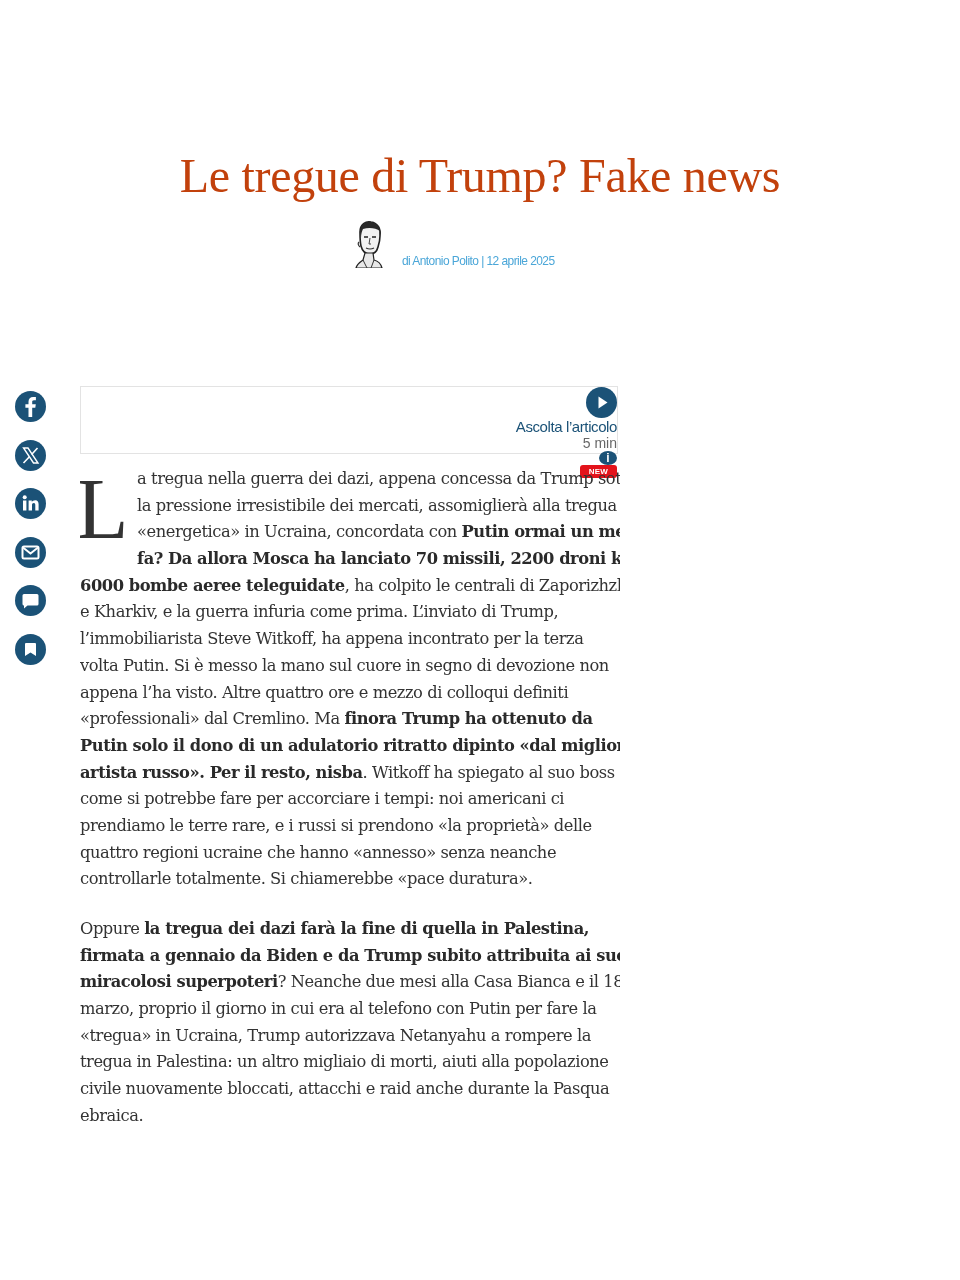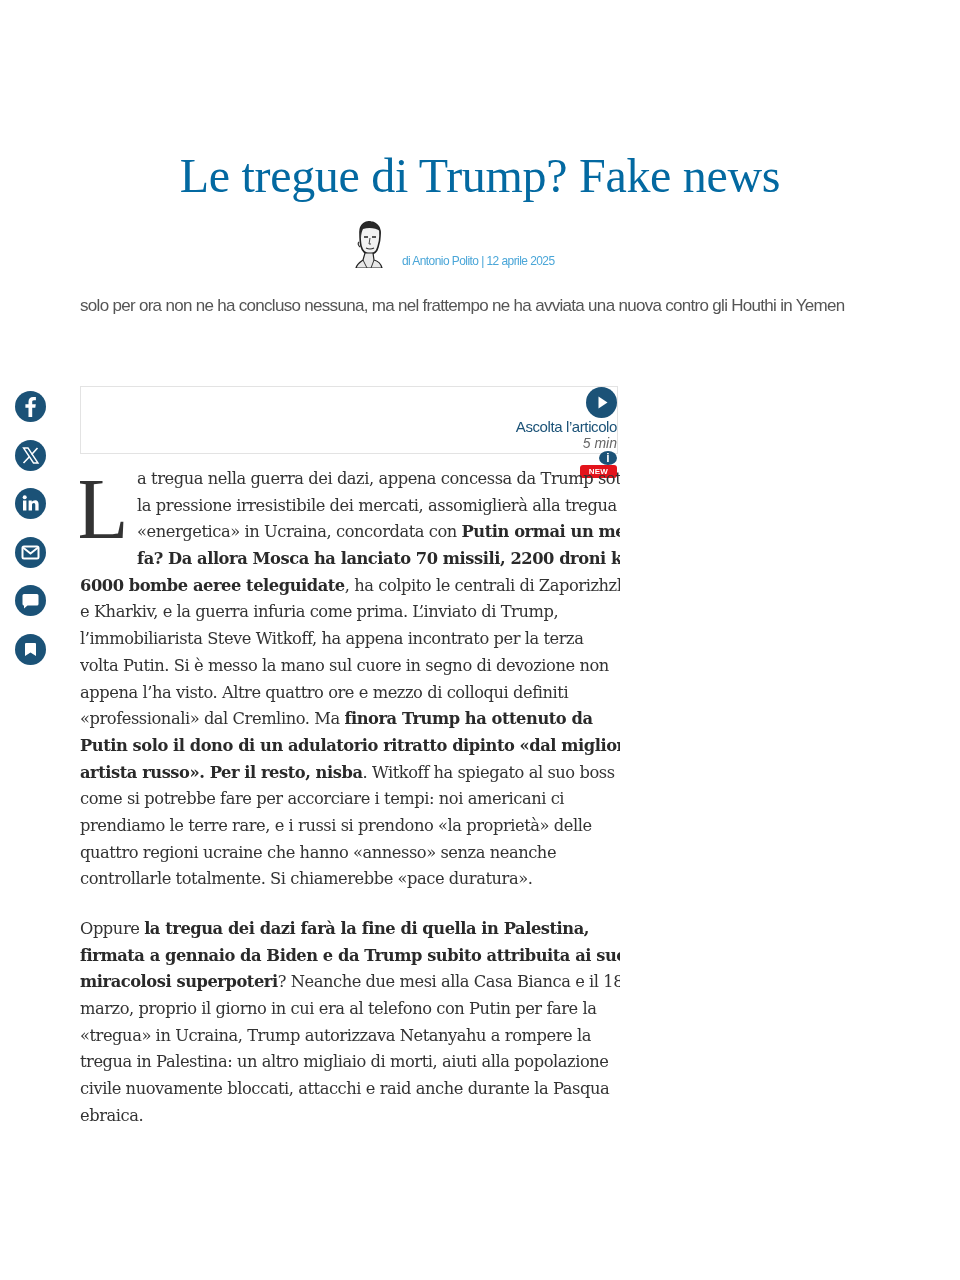--- a/index.html
+++ b/index.html
@@ -1,21 +1,21 @@
 <!DOCTYPE html>
 <html><head>
   <meta charset="utf-8">
   <style>
     html, body { margin: 0; padding: 0; background: #ffffff; }
     body { width: 960px; height: 1280px; position: relative; overflow: hidden; font-family: "DejaVu Serif", serif; color: #2b2b2b; }
 
     .headline {
       position: absolute; top: 148px; left: 0; width: 960px; text-align: center;
       font-family: "Liberation Serif", serif; font-size: 48px; font-weight: 400;
-      color: #0369a1; letter-spacing: -0.3px; margin: 0; line-height: 56px;
+      color: #c2410c; letter-spacing: -0.3px; margin: 0; line-height: 56px;
     }
 
     .byline {
       position: absolute; top: 220px; left: 350px; height: 48px;
       display: flex; align-items: flex-end; gap: 14px;
     }
     .avatar {
       width: 38px; height: 48px; position: relative;
     }
     .avatar svg { display: block; }
@@ -48,21 +48,21 @@
     }
     .play-btn {
       width: 31px; height: 31px; border-radius: 50%; background: #1b5277;
       display: flex; align-items: center; justify-content: center; cursor: pointer;
     }
     .audio-label {
       margin-left: 19px; font-family: "Liberation Sans", sans-serif; font-size: 15px;
       color: #1b5277; letter-spacing: -0.4px; cursor: pointer;
     }
     .audio-duration {
-      margin-left: 18px; font-family: "Liberation Sans", sans-serif; font-size: 14px; color: #666666; font-style: italic;
+      margin-left: 18px; font-family: "Liberation Sans", sans-serif; font-size: 14px; color: #666666;
     }
     .info-btn {
       margin-left: 18px; width: 18px; height: 18px; border-radius: 50%; background: #1b5277;
       color: #fff; font-family: "Liberation Sans", sans-serif; font-weight: 700; font-size: 12px;
       display: flex; align-items: center; justify-content: center; cursor: pointer;
     }
     .new-badge {
       margin-left: 8px; background: #e3131b; color: #fff; border-radius: 3px;
       font-family: "Liberation Sans", sans-serif; font-weight: 700; font-size: 8px;
       padding: 1px 9px; line-height: 11px; letter-spacing: 0.2px;
@@ -97,21 +97,20 @@
       <path d="M16 28 q4 2 8 0" stroke="#333" stroke-width="1.2" fill="none"></path>
       <path d="M9 22 q-2 2 1 5" stroke="#333" stroke-width="1.2" fill="none"></path>
       <path d="M15 33 L13 40 C10 42 7 44 6 48 L32 48 C31 44 28 41 24 40 L23 33 Z" fill="#e8e8e8" stroke="#222" stroke-width="1.2"></path>
       <path d="M13 40 L17 48 M24 40 L21 48" stroke="#333" stroke-width="1"></path>
     </svg>
   </div>
   <span class="byline-text">di Antonio Polito | 12 aprile 2025</span>
 </div>
 
 <p class="summary">
-  <span style="display:block;white-space:nowrap">solo per ora non ne ha concluso nessuna, ma nel frattempo ne ha avviata una nuova contro gli Houthi in Yemen</span>
 </p>
 
 <div class="share-bar">
   <div class="share-btn">
     <svg width="31" height="31" viewBox="0 0 31 31">
       <path d="M17.2 26 V16.8 H20.3 L20.8 13.2 H17.2 V11 C17.2 9.9 17.5 9.2 19 9.2 H20.9 V6 C20.6 6 19.4 5.9 18.1 5.9 C15.3 5.9 13.5 7.6 13.5 10.7 V13.2 H10.4 V16.8 H13.5 V26 Z" fill="#fff"></path>
     </svg>
   </div>
   <div class="share-btn">
     <svg width="31" height="31" viewBox="0 0 31 31">

